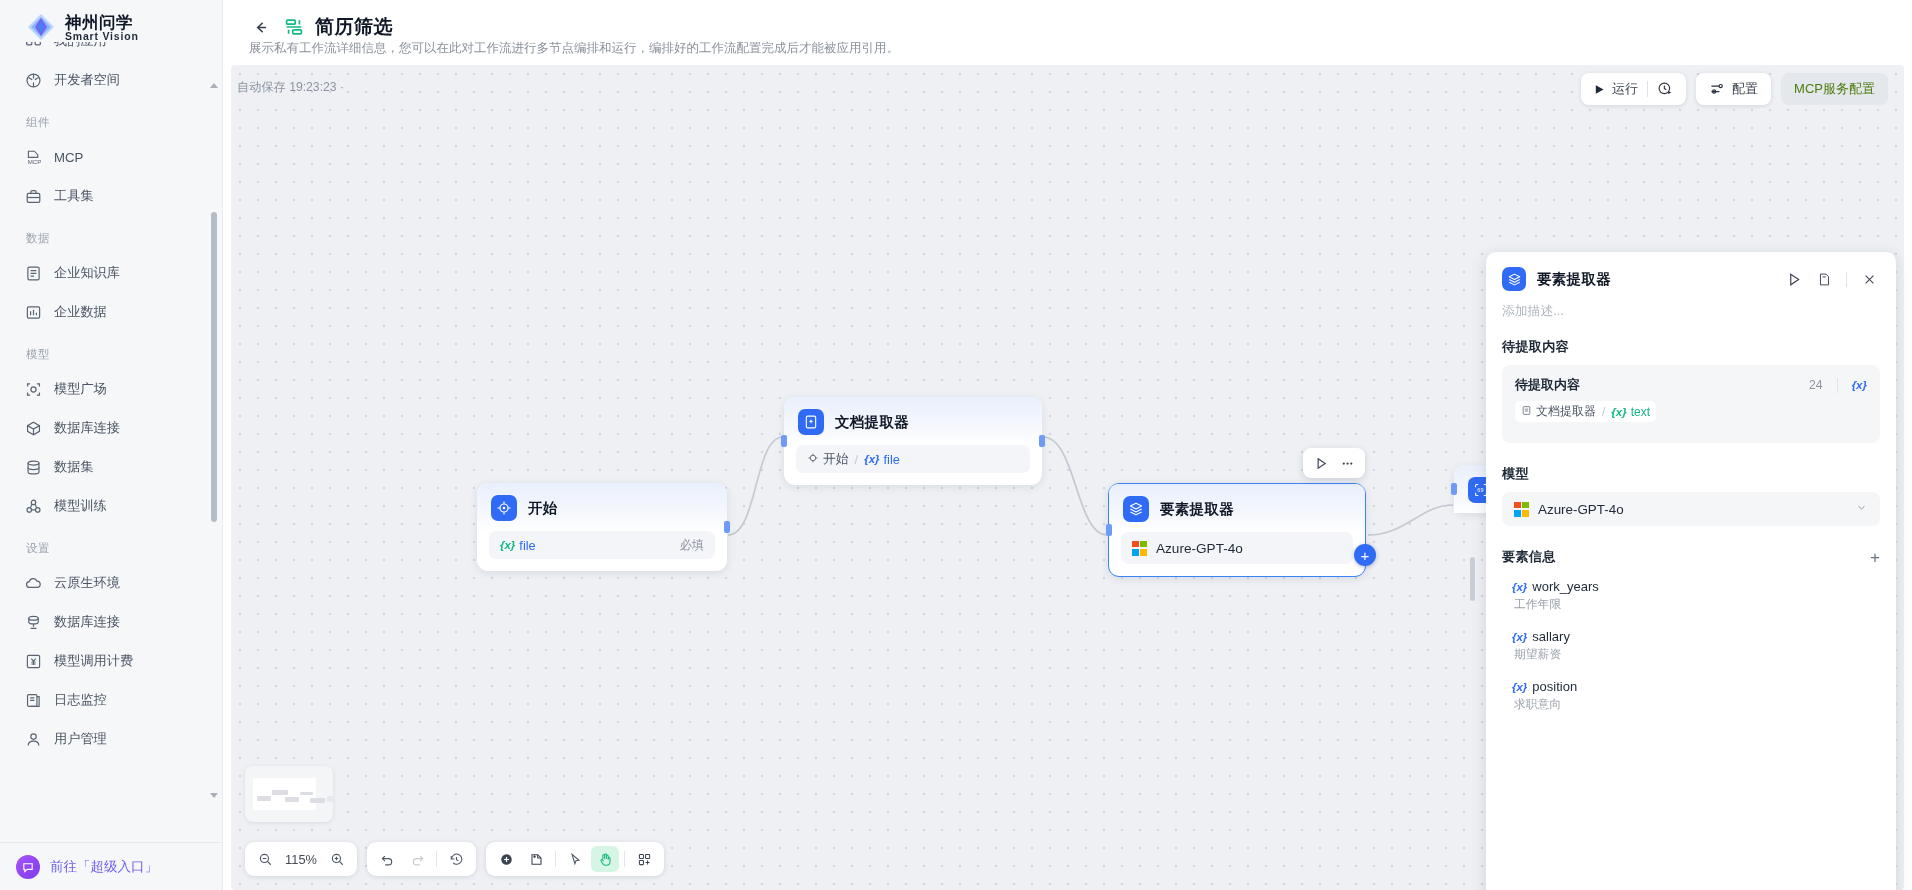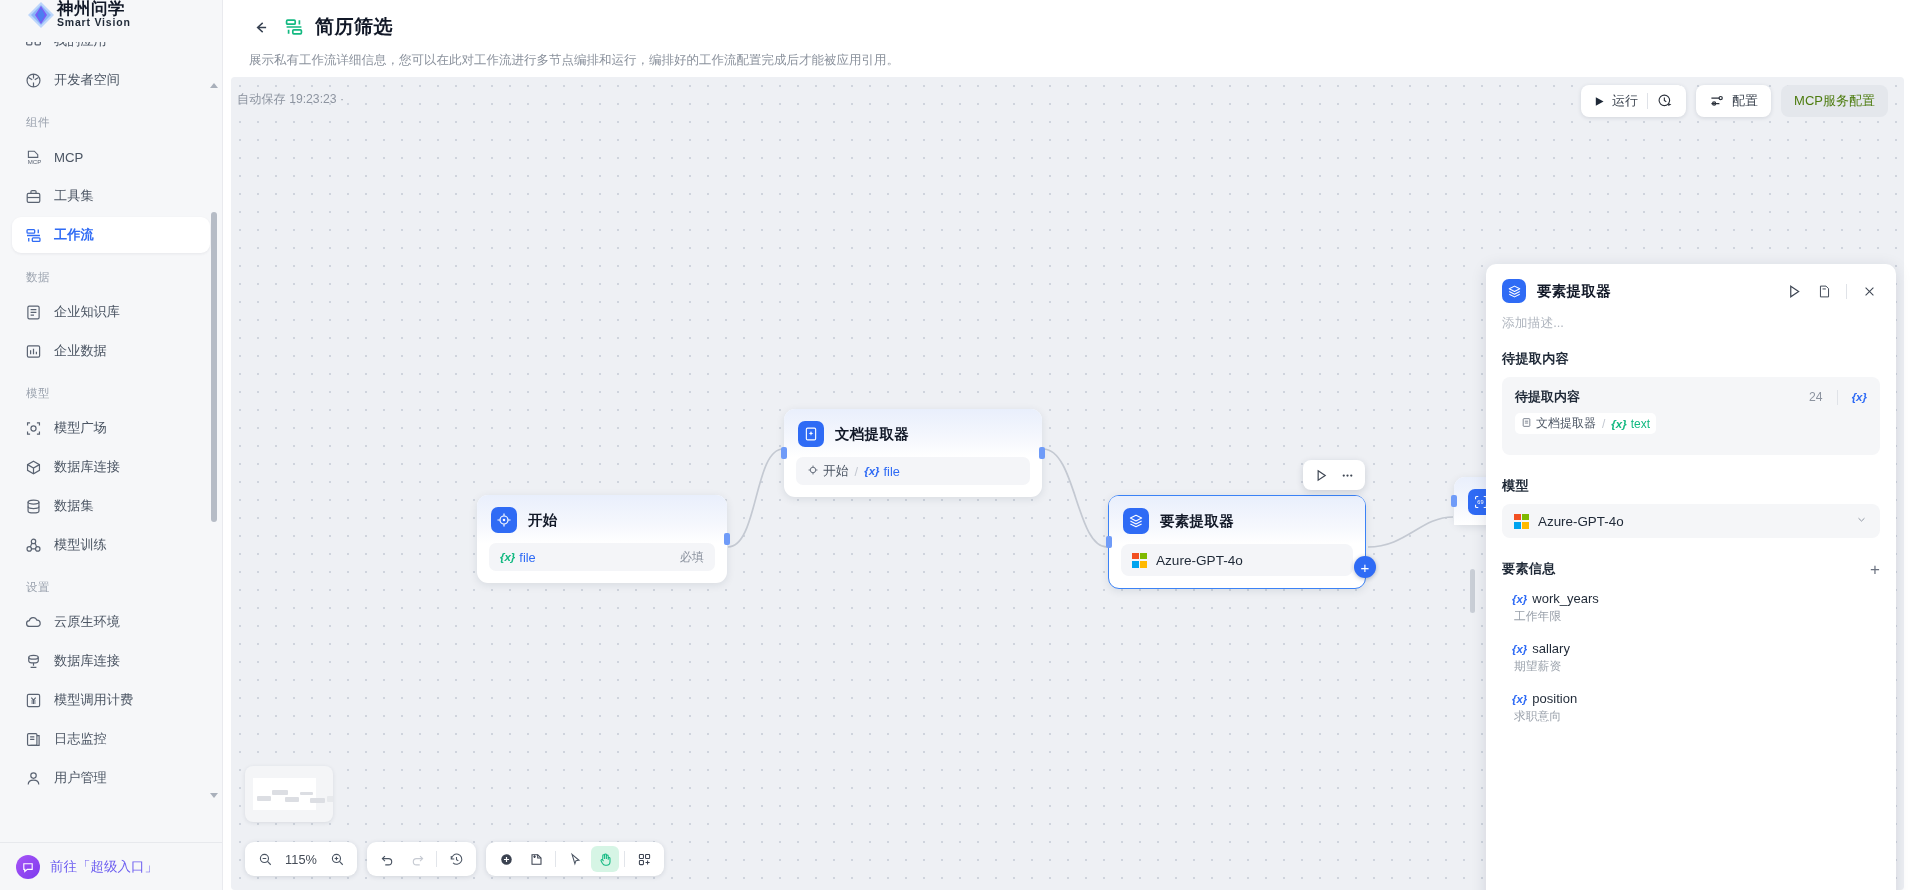--- a/index.html
+++ b/index.html
@@ -15,21 +15,21 @@
   
   .sidebar {
     width: 223px; height: 890px;
     background: #f6f7f9;
     border-right: 1px solid #e9eaee;
     position: relative;
     flex: 0 0 223px;
     display: flex; flex-direction: column;
   }
   .brand {
-    height: 42px; display: flex; align-items: flex-start; gap: 1px;
+    height: 42px; display: flex; align-items: flex-end; gap: 9px;
     padding-left: 26px; background: #f6f7f9;
     position: relative; z-index: 5;
   }
   .brand-logo { width: 30px; height: 30px; position: relative; flex: 0 0 30px; }
   .brand-text { line-height: 1.05; }
   .brand-cn { font-size: 16.5px; font-weight: 700; color: #111827; letter-spacing: .5px;}
   .brand-en { font-size: 10.5px; font-weight: 700; color: #1f2937; letter-spacing: .8px; }
 
   .nav-scroll {
     flex: 1; overflow: hidden; position: relative;
@@ -71,21 +71,21 @@
   
   .main { flex: 1; display: flex; flex-direction: column; min-width: 0; background: #fff; }
   .page-head { padding: 14px 24px 0 24px; }
   .head-row { display: flex; align-items: center; gap: 10px; }
   .back-btn {
     width: 26px; height: 26px; border-radius: 7px; display: flex;
     align-items: center; justify-content: center; cursor: pointer; color: #374151;
   }
   .title-icon { width: 22px; height: 22px; display:flex; align-items:center; justify-content:center; }
   .page-title { font-size: 19px; font-weight: 700; color: #111827; letter-spacing: .5px; }
-  .page-desc { font-size: 12.5px; color: #8a919c; margin-top: 12px; padding-left: 2px; }
+  .page-desc { font-size: 12.5px; color: #8a919c; margin-top: 0; padding-left: 2px; }
 
   .tabs { display: flex; gap: 26px; padding: 0 24px; margin-top: 16px; border-bottom: 1px solid #eceef1; }
   .tab {
     font-size: 14px; color: #6b7280; padding: 6px 2px 9px 2px; cursor: pointer;
     border-bottom: 2.5px solid transparent; position: relative; top: 1px;
   }
   .tab.active { color: #13b981; font-weight: 700; border-bottom-color: #13b981; }
 
   
   .canvas-wrap { flex: 1; position: relative; padding: 8px 8px 8px 8px; min-height: 0; }
@@ -272,30 +272,20 @@
           <span class="ico">
             <svg width="17" height="17" viewBox="0 0 20 20" fill="none" stroke="#5a6372" stroke-width="1.4">
               <rect x="2.6" y="6.4" width="14.8" height="10.4" rx="1.6"></rect>
                 <path d="M7 6.2V4.4a1.4 1.4 0 0 1 1.4-1.4h3.2A1.4 1.4 0 0 1 13 4.4v1.8"></path>
                 <path d="M2.6 11.2h14.8"></path>
             </svg>
           </span>
           <span>工具集</span>
         </div>
 
-        <div class="nav-item active">
-          <span class="ico">
-            <svg width="17" height="17" viewBox="0 0 20 20" fill="none" stroke="#2f6bf5" stroke-width="1.55">
-              <rect x="2.4" y="3" width="9" height="4.2" rx="1"></rect>
-                <rect x="8.6" y="12.8" width="9" height="4.2" rx="1"></rect>
-              <path d="M15.6 3v4.4M4.4 12.8v4.2M2.4 10h15.2"></path>
-            </svg>
-          </span>
-          <span>工作流</span>
-        </div>
 
         <div class="nav-group-label">数据</div>
 
         <div class="nav-item">
           <span class="ico">
             <svg width="17" height="17" viewBox="0 0 20 20" fill="none" stroke="#5a6372" stroke-width="1.4">
               <rect x="3.4" y="2.6" width="13.2" height="14.8" rx="1.6"></rect>
                 <path d="M6.6 6.6h6.8M6.6 9.8h6.8M6.6 13h4"></path>
             </svg>
           </span>

